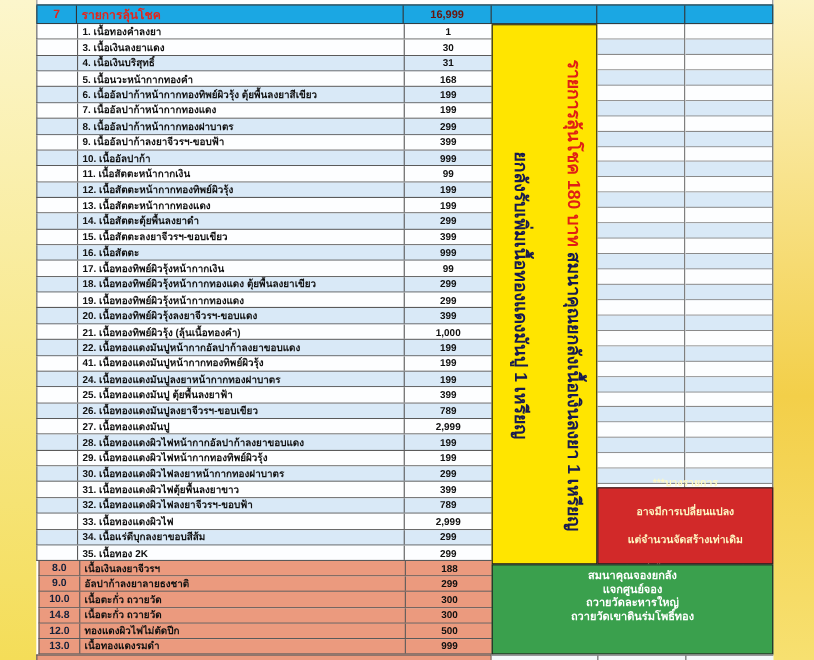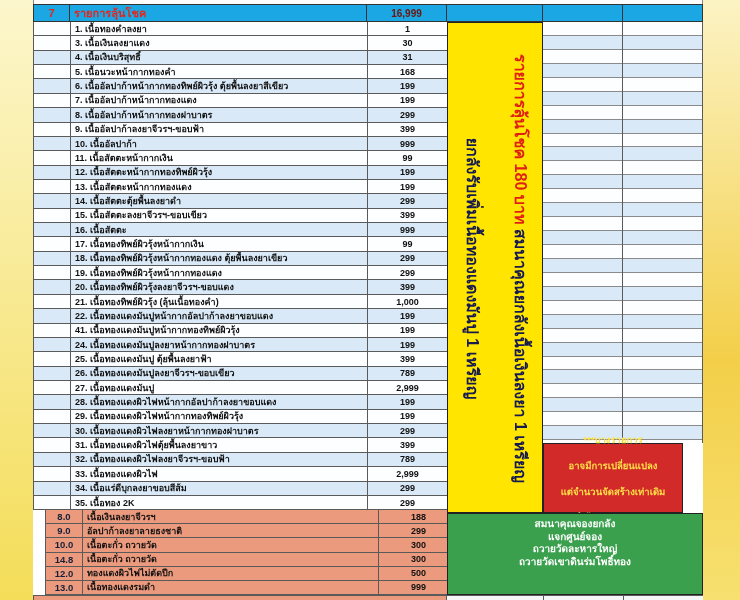--- a/index.html
+++ b/index.html
@@ -21,21 +21,21 @@
   .hc1{width:37px;justify-content:center;color:#e4251b;font-weight:bold;font-size:11px;border-left:1px solid #333;}
   .hc2{width:297px;color:#e4251b;font-weight:bold;font-size:11px;padding-left:4px;}
   .hc3{width:80px;justify-content:center;color:#6b150c;font-weight:bold;font-size:10px;}
   .hc4{width:96px;}
   .hc5{width:80px;}
   .hc6{width:80px;border-right:1px solid #333;}
 
   
   .rowbox{position:absolute;display:flex;flex-direction:column;box-sizing:border-box;}
   #main-rows{left:0;top:22px;width:498px;height:488px;}
-  #bottom-rows{left:12px;top:510px;width:414px;height:85px;}
+  #bottom-rows{left:2px;top:510px;width:414px;height:85px;}
   .trow{flex:1;display:flex;box-sizing:border-box;border-bottom:1px solid #5a5a5a;border-left:1px solid #5a5a5a;min-height:0;}
   .cell{box-sizing:border-box;border-right:1px solid #5a5a5a;display:flex;align-items:center;overflow:hidden;white-space:nowrap;}
   .c1{width:37px;justify-content:center;font-weight:bold;font-size:9.5px;color:#14203a;}
   .c2{width:297px;padding-left:4px;font-weight:bold;font-size:9px;color:#101010;}
   .c3{width:80px;justify-content:center;font-weight:bold;font-size:9px;color:#101010;}
   .alt0{background:#fdfeff;}
   .alt1{background:#d9e9f7;}
   .salmon .trow{background:#eb9a7e;}
 
   
@@ -48,22 +48,22 @@
   .banner{position:absolute;left:414px;top:22px;width:96px;height:491px;background:#ffe500;
           border:1px solid #222;box-sizing:border-box;overflow:hidden;}
   .banner-inner{position:absolute;left:0;top:0;width:491px;height:96px;
                 transform-origin:0 0;transform:rotate(90deg) translateY(-96px);
                 display:flex;flex-direction:column;justify-content:center;}
   .bline{height:48px;line-height:48px;text-align:center;font-weight:bold;font-size:16px;white-space:nowrap;}
   .bred{color:#e01f14;}
   .bdark{color:#171a4f;}
 
   
-  .red-box{position:absolute;left:510px;top:443px;width:140px;height:70px;background:#d22929;
-           border:1px solid #222;box-sizing:border-box;color:#fde047;font-weight:bold;
+  .red-box{position:absolute;left:510px;top:443px;width:160px;height:70px;background:#d22929;
+           border:1px solid #222;box-sizing:border-box;color:#fef9c3;font-weight:bold;
            display:flex;flex-direction:column;justify-content:center;text-align:center;gap:12px;}
   .red-box .rl{font-size:9.5px;line-height:14px;}
   .red-box .rl.small{font-size:8px;line-height:12px;}
 
   
   .green-box{position:absolute;left:414px;top:513px;width:256px;height:82px;background:#3aa04d;
              border:1px solid #222;box-sizing:border-box;color:#fff;font-weight:bold;
              text-align:center;padding-top:4px;}
   .green-box .gl{font-size:10px;line-height:12.5px;}
   .green-box .gfoot{font-size:10px;line-height:12px;margin-top:8px;}

